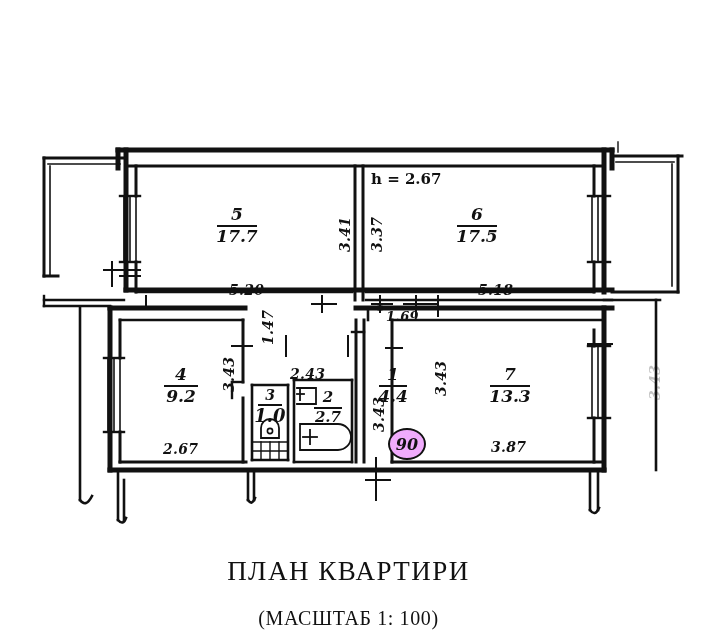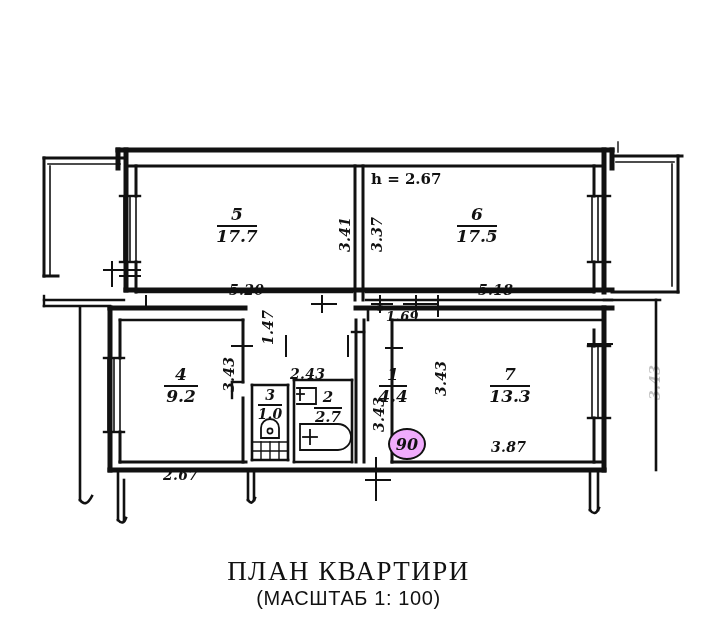--- a/index.html
+++ b/index.html
@@ -28,22 +28,22 @@
 
   .tag90{position:absolute;width:34px;height:28px;border:2.2px solid #111;
          border-radius:50%;display:flex;align-items:center;justify-content:center;
          font-family:"DejaVu Serif",serif;font-style:italic;font-weight:700;
          font-size:16px;color:#111;background:#f0abfc;}
 
   
   #title-block{position:absolute;left:0;width:697px;text-align:center;}
   #plan-title{font-family:"Liberation Serif",serif;font-size:27px;
               letter-spacing:1.5px;color:#111;}
-  #plan-scale{font-family:Liberation Sans, sans-serif;font-size:20px;
-              letter-spacing:.6px;color:#111;margin-top:0;}
+  #plan-scale{font-family:Liberation Serif, serif;font-size:20px;
+              letter-spacing:.6px;color:#111;margin-top:20px;}
 </style>
 </head>
 <body>
 
 <div id="plan-root">
 
   <svg class="plan" viewBox="0 0 710 634">
     <g fill="none" stroke="#111" stroke-linecap="square">
 
       <path d="M118 150 H612" stroke-width="5"></path>
@@ -228,21 +228,21 @@
 
   <div class="room-label" style="left:152px;top:366px;width:58px;">
     <span class="num">4</span>
     <span class="bar" style="width:34px;"></span>
     <span class="area">9.2</span>
   </div>
 
   <div class="room-label" style="left:250px;top:388px;width:40px;">
     <span class="num" style="font-size:14px;">3</span>
     <span class="bar" style="width:24px;"></span>
-    <span class="area" style="font-size:14px;">1.0</span>
+    <span class="area" style="font-size:18px;">1.0</span>
   </div>
 
   <div class="room-label" style="left:305px;top:390px;width:46px;">
     <span class="num" style="font-size:15px;">2</span>
     <span class="bar" style="width:28px;"></span>
     <span class="area" style="font-size:15px;">2.7</span>
   </div>
 
   <div class="room-label" style="left:372px;top:366px;width:42px;">
     <span class="num">1</span>
@@ -257,21 +257,21 @@
   </div>
 
   <div class="hlabel" style="left:371px;top:170px;">h = 2.67</div>
 
   <div class="tag90" style="left:388px;top:428px;">90</div>
 
   <div class="anno dim" style="left:229px;top:283px;">5.20</div>
 
   <div class="anno dim" style="left:478px;top:283px;">5.18</div>
 
-  <div class="anno dim" style="left:163px;top:468px;">2.67</div>
+  <div class="anno dim" style="left:163px;top:442px;">2.67</div>
 
   <div class="anno dim" style="left:290px;top:355px;margin-top:12px;">2.43</div>
 
   <div class="anno dim" style="left:491px;top:440px;">3.87</div>
 
   <div class="anno dim" style="left:386px;top:310px;font-size:13px;">1.69</div>
 
   <div class="anno dimv" style="left:338px;top:252px;transform:rotate(-90deg);">3.41</div>
 
   <div class="anno dimv" style="left:370px;top:252px;transform:rotate(-90deg);">3.37</div>

